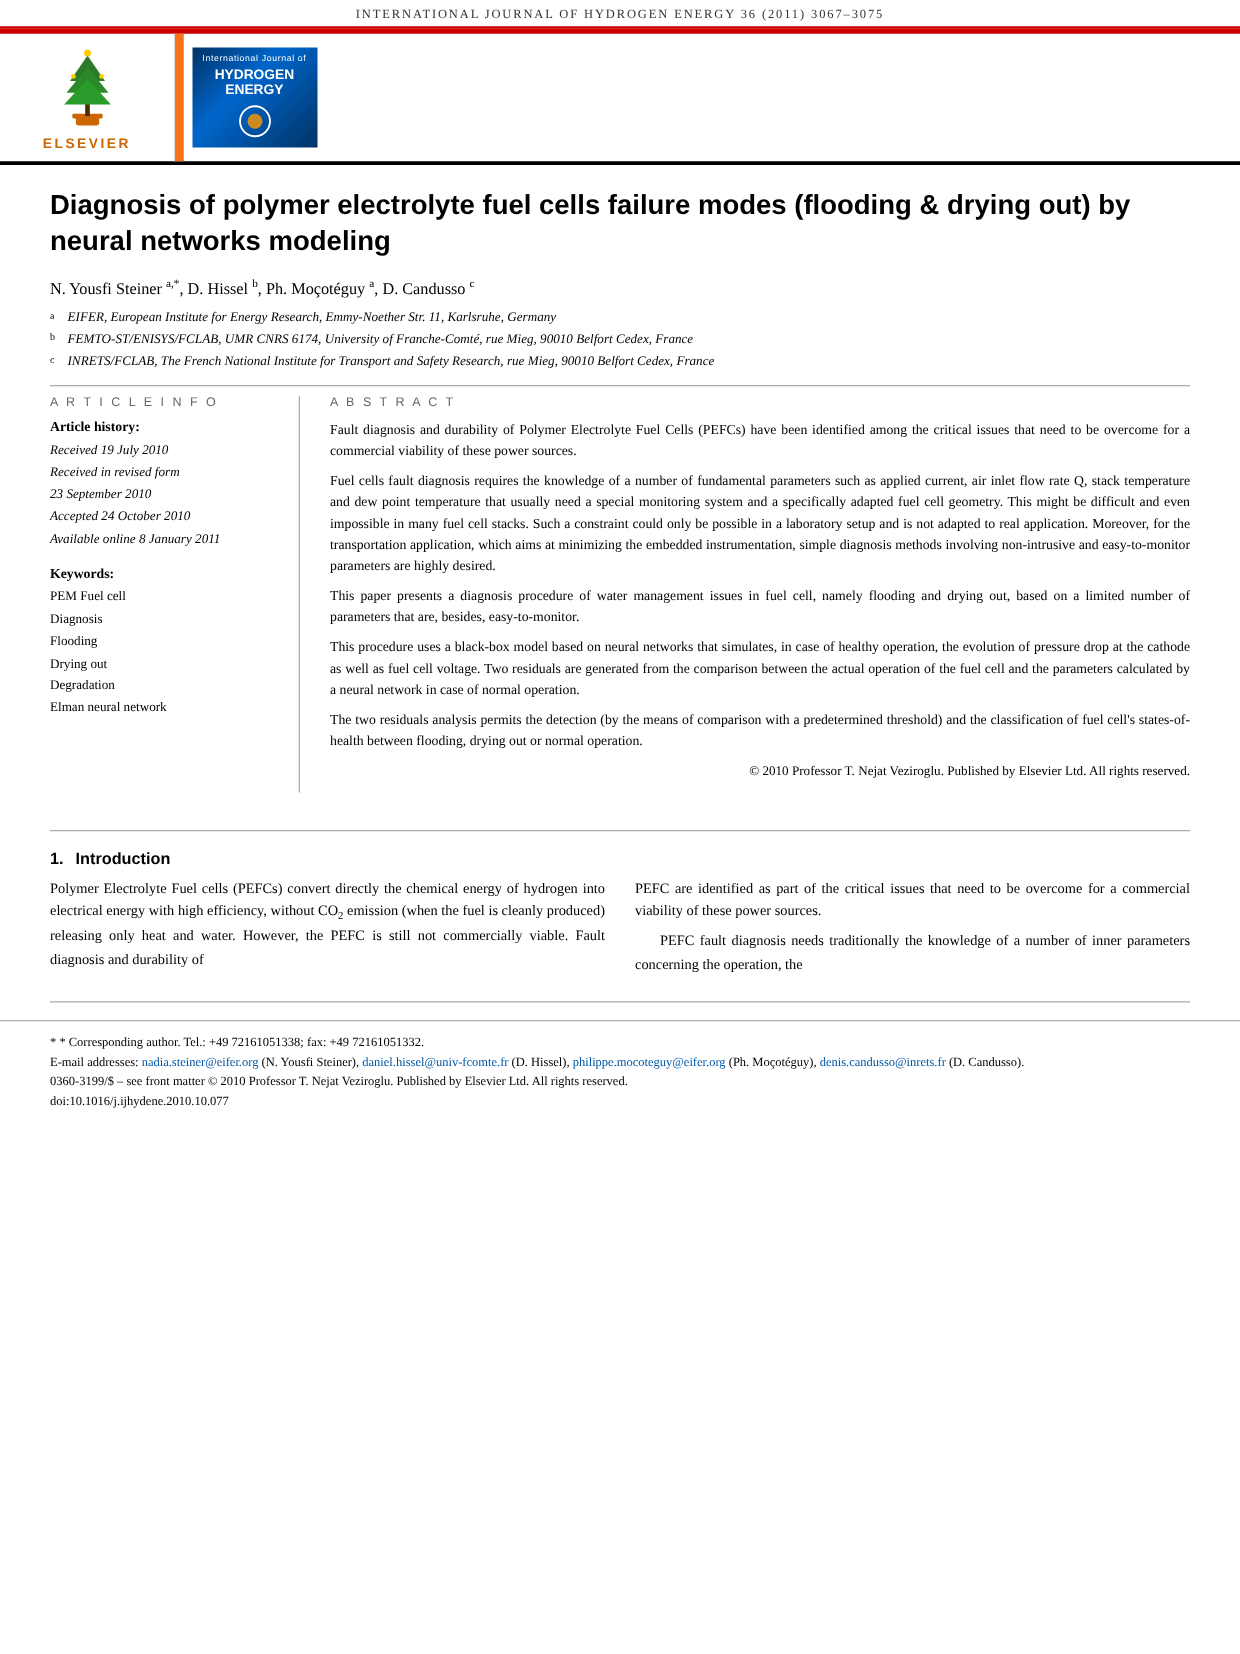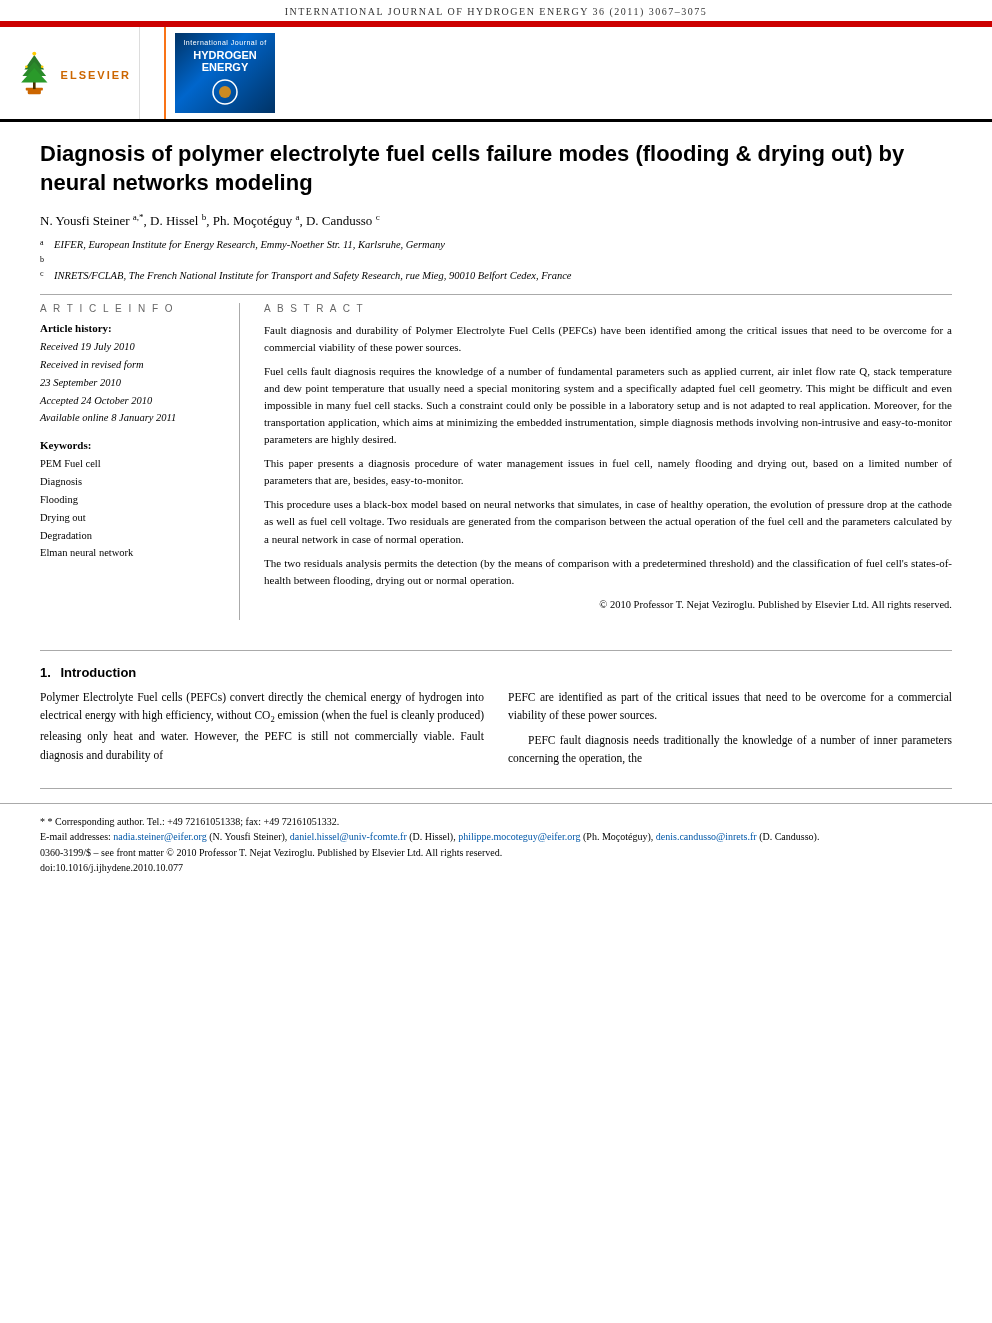--- a/index.html
+++ b/index.html
@@ -27,21 +27,21 @@
       display: flex;
       align-items: stretch;
       border-bottom: 3px solid #000;
       padding: 0;
     }
 
     .elsevier-logo {
       width: 140px;
       min-width: 140px;
       display: flex;
-      flex-direction: row;
+      flex-direction: column;
       align-items: center;
       justify-content: center;
       border-right: 1px solid #ddd;
       padding: 8px;
     }
 
     .elsevier-tree {
       width: 80px;
       height: 70px;
     }
@@ -91,22 +91,21 @@
       font-family: Arial, sans-serif;
     }
 
     .journal-cover {
       width: 120px;
       min-width: 120px;
       display: flex;
       align-items: center;
       justify-content: center;
       padding: 6px;
-      border-left: 2px solid #f97316;
-      margin-left: 24px;
+      border-left: 7px solid #f97316;
     }
 
     .cover-img {
       width: 100px;
       height: 80px;
       background: linear-gradient(135deg, #003366 0%, #0066cc 40%, #003366 100%);
       display: flex;
       flex-direction: column;
       align-items: center;
       justify-content: center;
@@ -368,20 +367,21 @@
     <span>N. Yousfi Steiner <sup>a,*</sup>, D. Hissel <sup>b</sup>, Ph. Moçotéguy <sup>a</sup>, D. Candusso <sup>c</sup></span>
   </div>
 
   <div class="affiliations">
     <div class="aff-item">
       <sup>a</sup>
       <span class="aff-text">EIFER, <span class="italic">European Institute for Energy Research</span>, Emmy-Noether Str. 11, Karlsruhe, Germany</span>
     </div>
     <div class="aff-item">
       <sup>b</sup>
+      <span class="aff-text">FEMTO-ST/ENISYS/FCLAB, UMR CNRS 6174, <span class="italic">University of Franche-Comté, rue Mieg, 90010 Belfort Cedex, France</span></span>
     </div>
     <div class="aff-item">
       <sup>c</sup>
       <span class="aff-text">INRETS/FCLAB, <span class="italic">The French National Institute for Transport and Safety Research, rue Mieg, 90010 Belfort Cedex, France</span></span>
     </div>
   </div>
 
   <div class="two-col">
 
     <div class="article-info-col">

